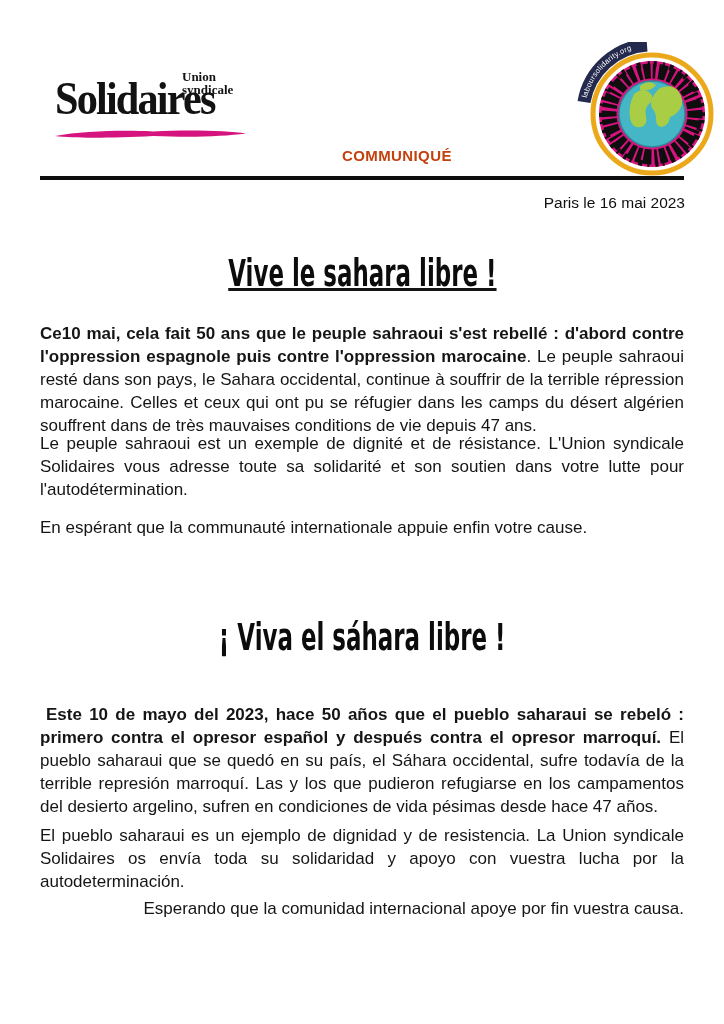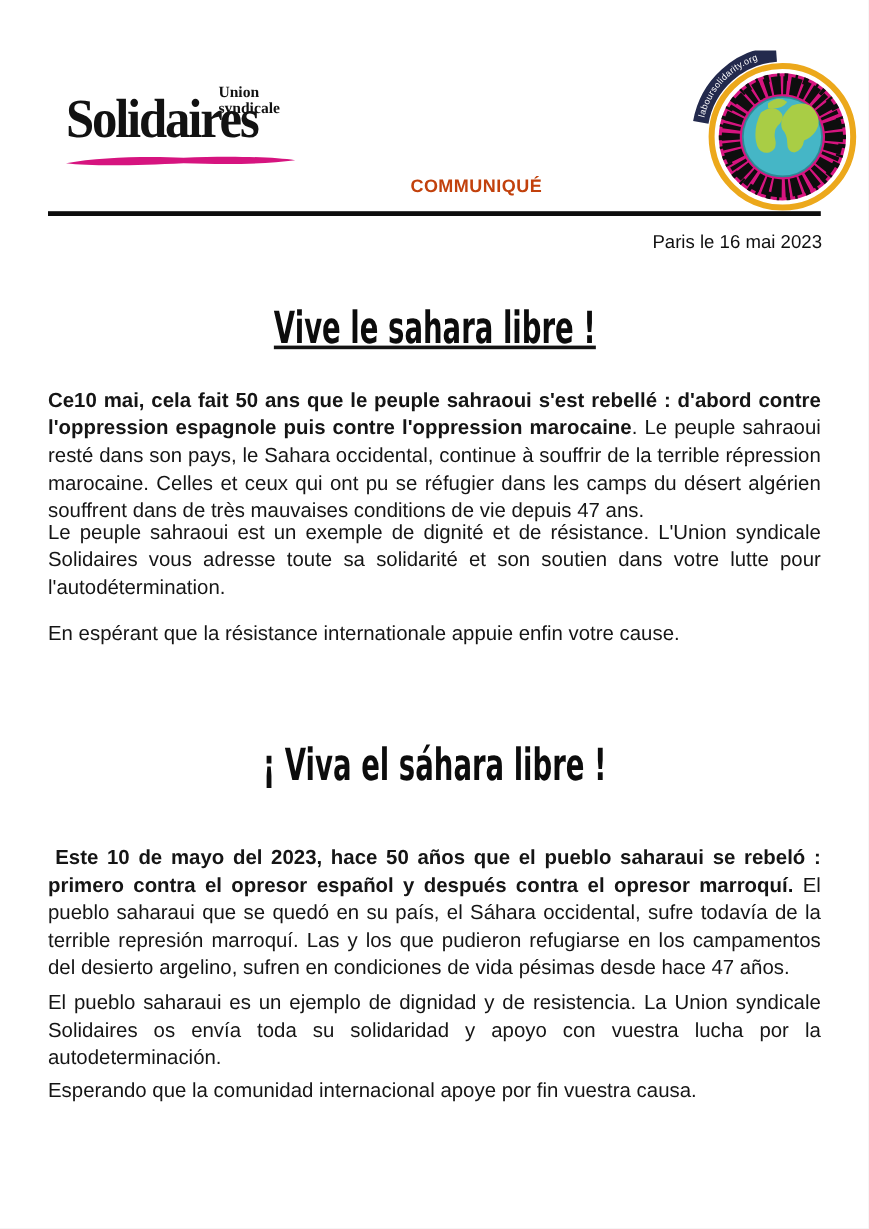--- a/index.html
+++ b/index.html
@@ -48,21 +48,21 @@
   .body{
     position:absolute;left:40px;width:644px;margin:0;
     font-size:17px;line-height:23px;text-align:justify;color:#151515;
   }
   .body .b{font-weight:bold;}
   .p-fr1{top:322px;}
   .p-fr2{top:432px;}
   .p-fr3{top:516px;text-align:left;}
   .p-es1{top:703px;text-indent:6px;}
   .p-es2{top:824px;}
-  .p-es3{top:897px;text-align:left;}
+  .p-es3{top:897px;text-align:right;}
 </style>
 </head>
 <body>
 
 <div class="page">
 
   <div class="logo">
     <div class="logo-overline">
       <span>Union</span>
       <span>syndicale</span>
@@ -90,21 +90,21 @@
 
   <div class="kicker">COMMUNIQUÉ</div>
   <div class="rule"></div>
   <div class="dateline">Paris le 16 mai 2023</div>
 
   <div class="title-wrap t-fr">
     <div class="display">Vive le sahara libre !</div>
   </div>
   <p class="body p-fr1"><span class="b">Ce10 mai, cela fait 50 ans que le peuple sahraoui s'est rebellé : d'abord contre l'oppression espagnole puis contre l'oppression marocaine</span><span>. Le peuple sahraoui resté dans son pays, le Sahara occidental, continue à souffrir de la terrible répression marocaine. Celles et ceux qui ont pu se réfugier dans les camps du désert algérien souffrent dans de très mauvaises conditions de vie depuis 47 ans.</span></p>
   <p class="body p-fr2"><span>Le peuple sahraoui est un exemple de dignité et de résistance. L'Union syndicale Solidaires vous adresse toute sa solidarité et son soutien dans votre lutte pour l'autodétermination.</span></p>
-  <p class="body p-fr3"><span>En espérant que la résistance internationale appuie enfin votre cause.</span></p>
+  <p class="body p-fr3"><span>En espérant que la communauté internationale appuie enfin votre cause.</span></p>
 
   <div class="title-wrap t-es">
     <div class="display">¡ Viva el sáhara libre !</div>
   </div>
   <p class="body p-es1"><span class="b">Este 10 de mayo del 2023, hace 50 años que el pueblo saharaui se rebeló : primero contra el opresor español y después contra el opresor marroquí.</span><span> El pueblo saharaui que se quedó en su país, el Sáhara occidental, sufre todavía de la terrible represión marroquí. Las y los que pudieron refugiarse en los campamentos del desierto argelino, sufren en condiciones de vida pésimas desde hace 47 años.</span></p>
   <p class="body p-es2"><span>El pueblo saharaui es un ejemplo de dignidad y de resistencia. La Union syndicale Solidaires os envía toda su solidaridad y apoyo con vuestra lucha por la autodeterminación.</span></p>
   <p class="body p-es3"><span>Esperando que la comunidad internacional apoye por fin vuestra causa.</span></p>
 
 </div>
 

